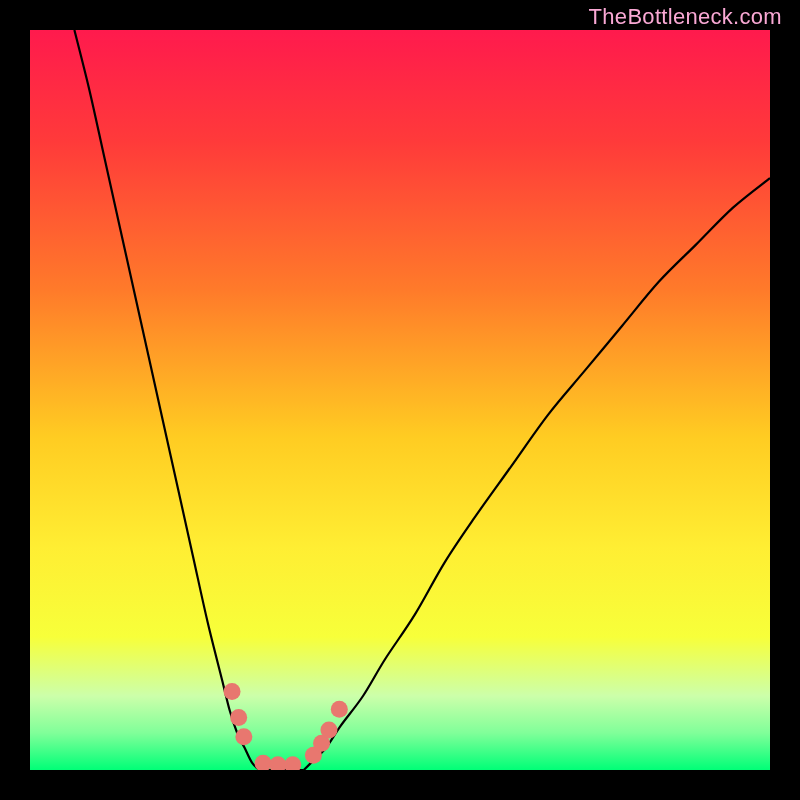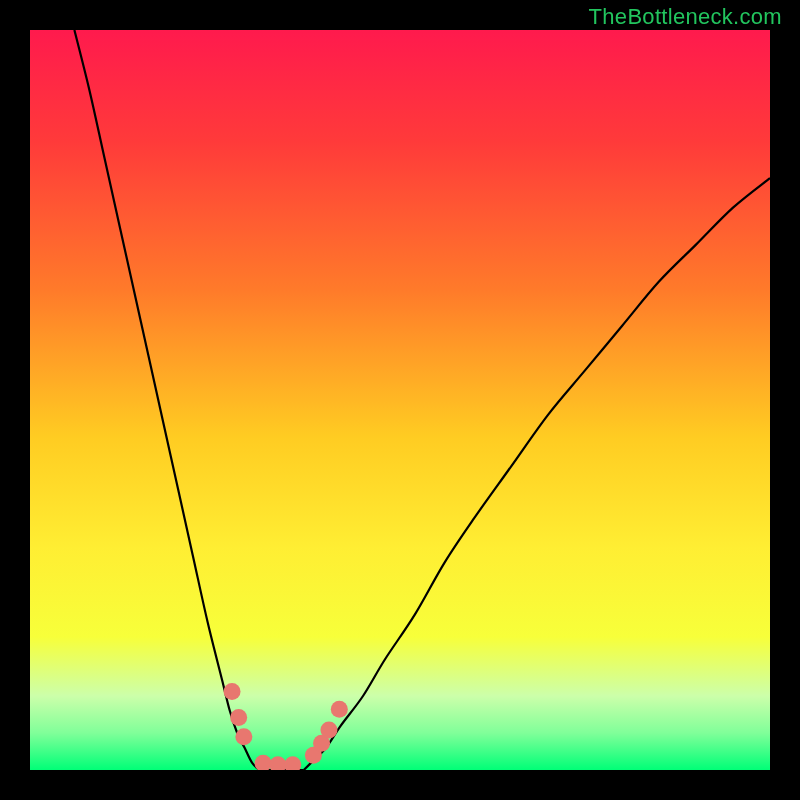--- a/index.html
+++ b/index.html
@@ -8,21 +8,21 @@
     width: 800px;
     height: 800px;
     background: #000;
     position: relative;
     font-family: Arial, sans-serif;
   }
   .watermark {
     position: absolute;
     top: 4px;
     right: 18px;
-    color: #22c55e;
+    color: #f9a8d4;
     font-size: 22px;
     z-index: 10;
     letter-spacing: 0.3px;
   }
   .plot-frame {
     position: absolute;
     left: 30px;
     top: 30px;
     width: 740px;
     height: 740px;

